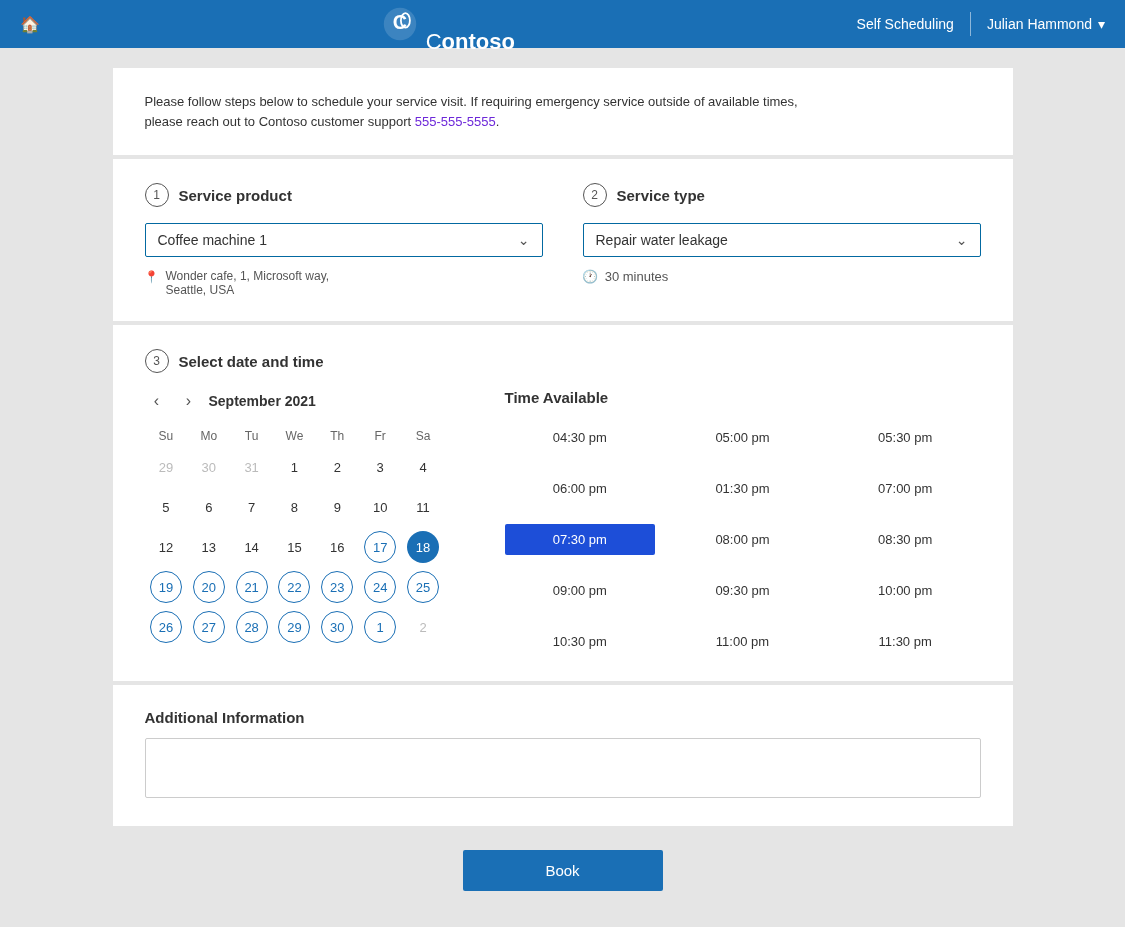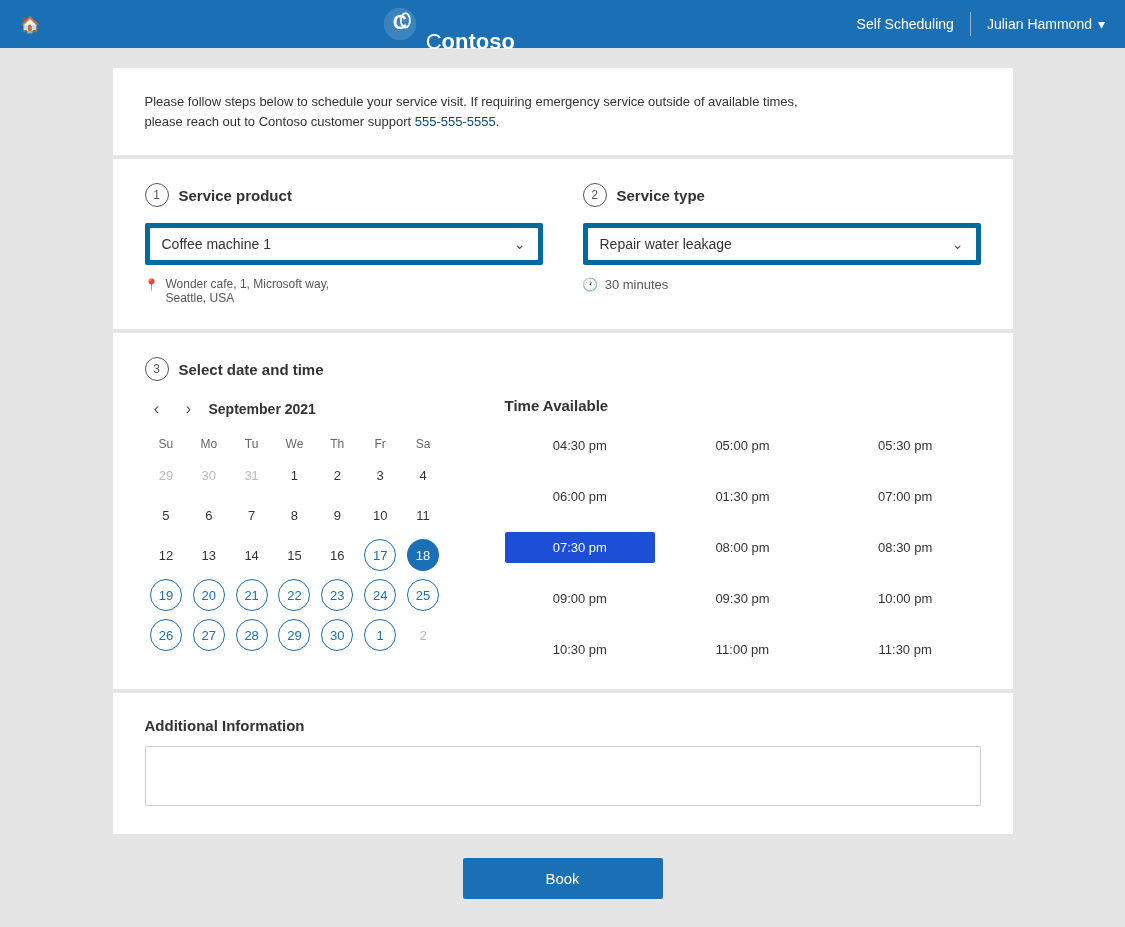--- a/index.html
+++ b/index.html
@@ -61,21 +61,21 @@
       padding: 24px 32px;
     }
 
     
     .intro-text {
       font-size: 13px;
       color: #333;
       line-height: 1.5;
     }
     .intro-link {
-      color: #0c4a6e;
+      color: #6d28d9;
       text-decoration: none;
     }
 
     
     .step-header {
       display: flex;
       align-items: center;
       gap: 10px;
       margin-bottom: 16px;
     }
@@ -102,21 +102,21 @@
       display: flex;
       gap: 40px;
     }
     .col-half {
       flex: 1;
     }
 
     
     .dropdown {
       width: 100%;
-      border: 5px solid #0369a1;
+      border: 1px solid #0369a1;
       border-radius: 2px;
       padding: 8px 12px;
       font-size: 14px;
       color: #333;
       background: white;
       display: flex;
       align-items: center;
       justify-content: space-between;
       cursor: pointer;
     }

